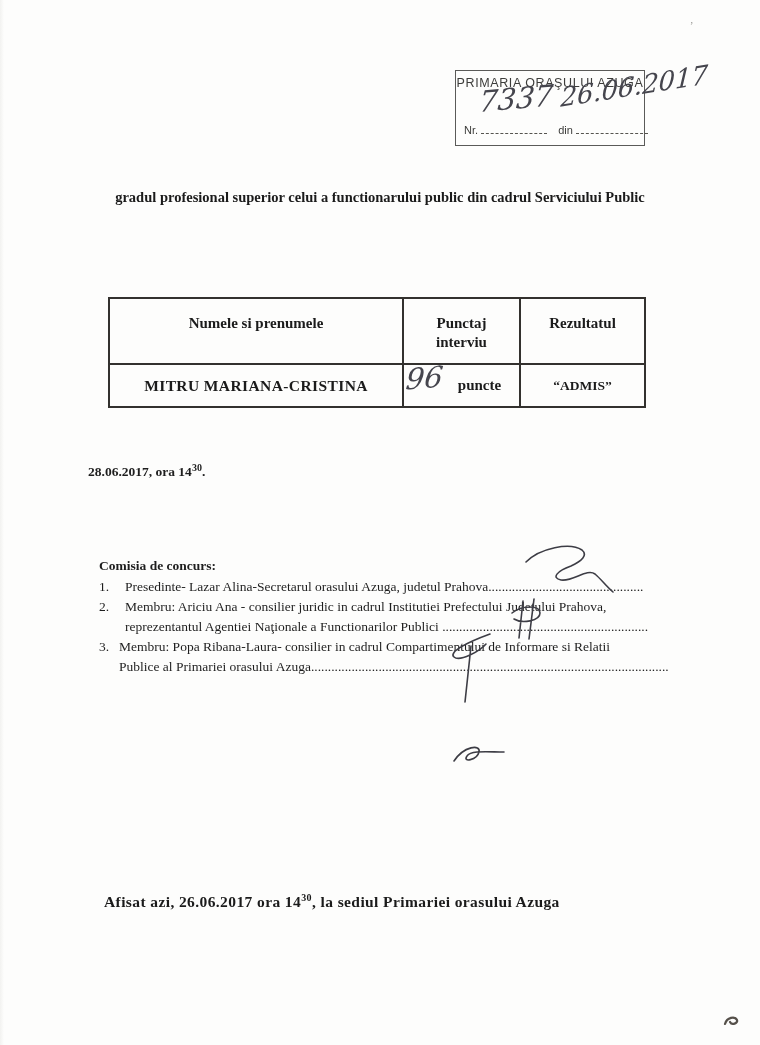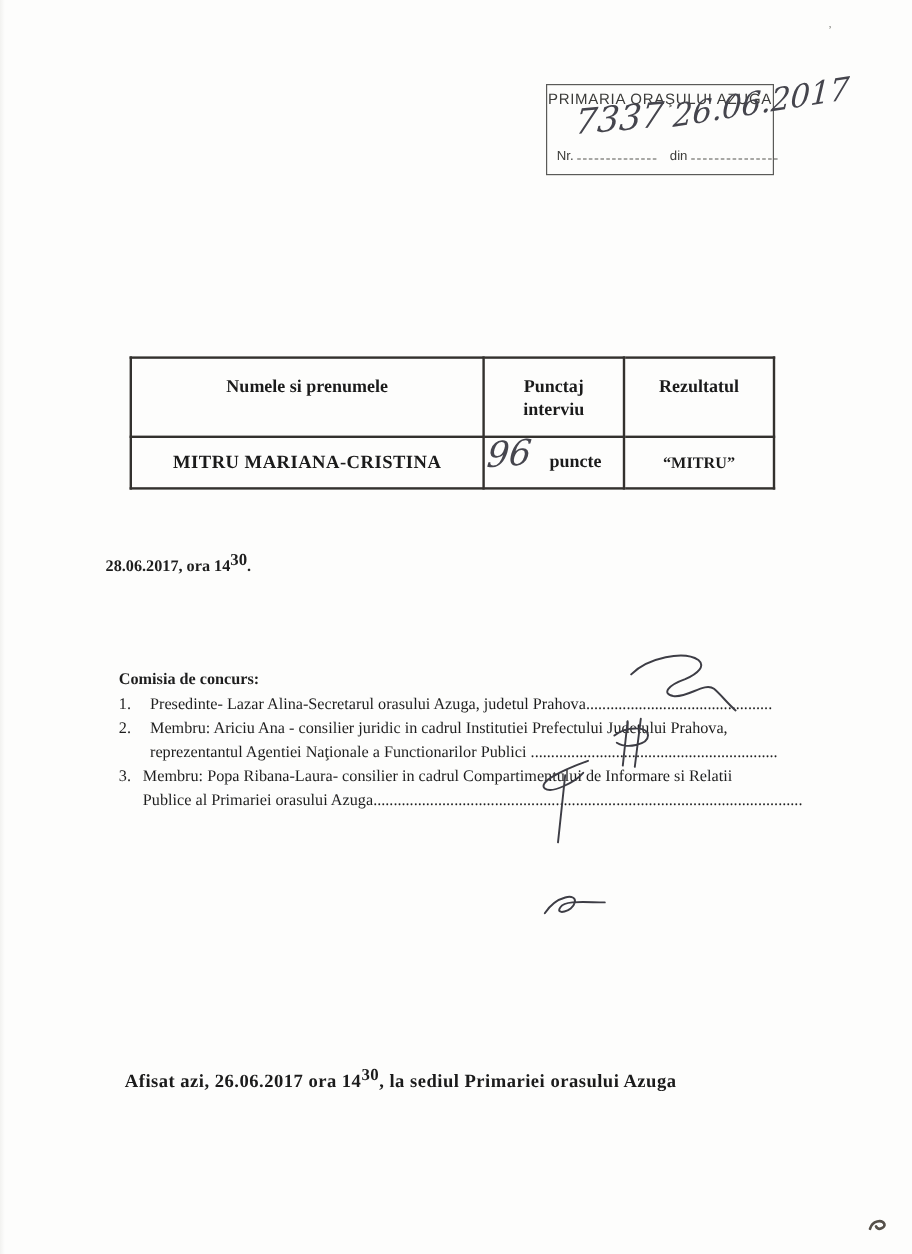--- a/index.html
+++ b/index.html
@@ -71,21 +71,21 @@
     position:absolute;left:2px;top:-4px;
     font-family:"DejaVu Serif", serif;font-style:italic;
     font-size:29px;color:#46464e;font-weight:400;
     transform:rotate(-4deg) skewX(-10deg);
   }
   td.c-result{font-size:13.5px;font-weight:bold;}
   
   .contest{position:absolute;left:88px;top:462px;width:600px;font-size:13.5px;line-height:19px;}
   .contest .c1{white-space:nowrap;word-spacing:5.5px;padding-left:66px;}
   .contest .c2{font-weight:bold;white-space:nowrap;}
-  sup{font-size:14px;vertical-align:super;line-height:0;}
+  sup{font-size:10px;vertical-align:super;line-height:0;}
   
   .commission{position:absolute;left:99px;top:556px;width:585px;font-size:13.5px;line-height:20px;}
   .c-head{font-weight:bold;margin-bottom:1px;}
   .c-item{display:flex;align-items:flex-start;}
   .c-marker{flex:0 0 26px;}
   .c-text{flex:1;}
   .c-line{white-space:nowrap;display:block;}
   
   .secretary{position:absolute;left:130px;top:727px;width:500px;text-align:center;font-size:13.5px;line-height:18.5px;}
   .secretary div{white-space:nowrap;}
@@ -111,39 +111,40 @@
       <span>Nr.</span>
       <span class="blank nr"></span>
       <span>din</span>
       <span class="blank din"></span>
     </div>
     <div class="hand hand-nr">7337</div>
     <div class="hand hand-din">26.06.2017</div>
   </div>
 
   <div class="title">
+    <div class="t-line t-rest">gradul  profesional superior celui a functionarului public din cadrul Serviciului Public</div>
   </div>
 
   <table class="results">
     <thead>
       <tr>
         <th class="h-name">Numele si prenumele</th>
         <th class="h-score">Punctaj
 interviu</th>
         <th class="h-result">Rezultatul</th>
       </tr>
     </thead>
     <tbody>
       <tr>
         <td class="c-name">MITRU MARIANA-CRISTINA</td>
         <td class="c-score">
           <span class="hand-score">96</span>
           <span class="unit">puncte</span>
         </td>
-        <td class="c-result">“MITRU”</td>
+        <td class="c-result">“ADMIS”</td>
       </tr>
     </tbody>
   </table>
 
   <div class="contest">
     <div class="c2"><span>28.06.2017, ora 14</span><sup>30</sup><span>.</span></div>
   </div>
 
   <div class="commission">
     <div class="c-head">Comisia de concurs:</div>

